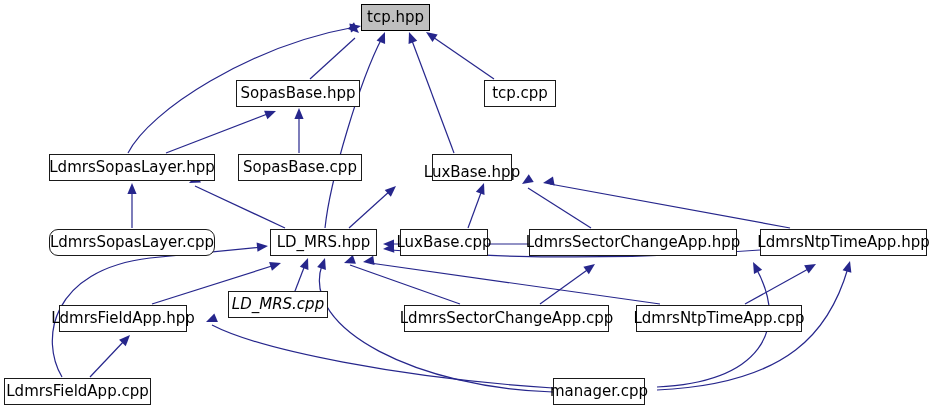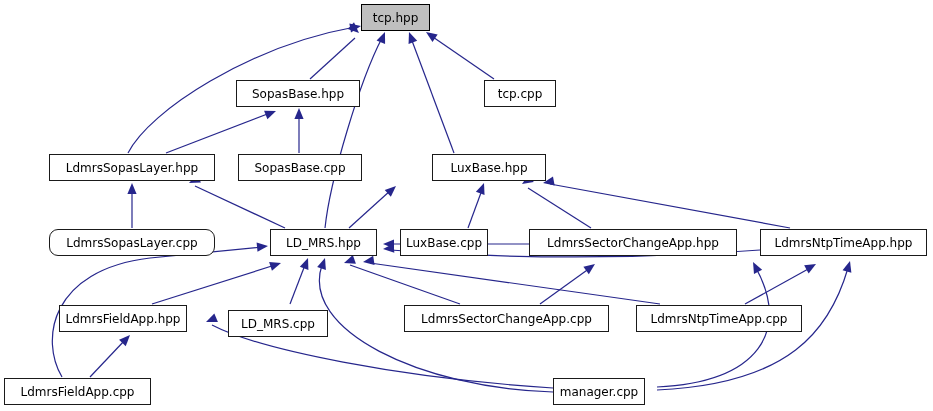--- a/index.html
+++ b/index.html
@@ -21,21 +21,21 @@
     top: 0;
     width: 933px;
     height: 411px;
   }
   .node {
     position: absolute;
     box-sizing: border-box;
     border: 1px solid #1a1a1a;
     background: #ffffff;
     color: #000000;
-    font-size: 12px;
+    font-size: 15px;
     line-height: 1;
     display: flex;
     align-items: center;
     justify-content: center;
     white-space: nowrap;
     letter-spacing: 0px;
     z-index: 5;
   }
   .node.current {
     background: #bfbfbf;
@@ -117,42 +117,42 @@
       </div>
       <div class="node" style="left: 484px; top: 80px; width: 72px; height: 27px;">
         <span class="node-label">tcp.cpp</span>
       </div>
       <div class="node" style="left: 49px; top: 154px; width: 166px; height: 27px;">
         <span class="node-label">LdmrsSopasLayer.hpp</span>
       </div>
       <div class="node" style="left: 238px; top: 154px; width: 124px; height: 27px;">
         <span class="node-label">SopasBase.cpp</span>
       </div>
-      <div class="node" style="left: 432px; top: 154px; width: 114px; height: 27px;">
+      <div class="node" style="left: 432px; top: 154px; width: 80px; height: 27px; align-items: flex-end;">
         <span class="node-label">LuxBase.hpp</span>
       </div>
       <div class="node" style="left: 49px; top: 229px; width: 166px; height: 27px; border-radius: 9px;">
         <span class="node-label">LdmrsSopasLayer.cpp</span>
       </div>
       <div class="node" style="left: 270px; top: 229px; width: 107px; height: 27px;">
         <span class="node-label">LD_MRS.hpp</span>
       </div>
       <div class="node" style="left: 400px; top: 229px; width: 88px; height: 27px;">
         <span class="node-label">LuxBase.cpp</span>
       </div>
       <div class="node" style="left: 529px; top: 229px; width: 208px; height: 27px;">
         <span class="node-label">LdmrsSectorChangeApp.hpp</span>
       </div>
       <div class="node" style="left: 760px; top: 229px; width: 167px; height: 27px;">
         <span class="node-label">LdmrsNtpTimeApp.hpp</span>
       </div>
       <div class="node" style="left: 59px; top: 305px; width: 128px; height: 27px;">
         <span class="node-label">LdmrsFieldApp.hpp</span>
       </div>
-      <div class="node" style="left: 228px; top: 310px; width: 100px; height: 27px;">
+      <div class="node" style="left: 228px; top: 291px; width: 100px; height: 27px; font-style: italic;">
         <span class="node-label">LD_MRS.cpp</span>
       </div>
       <div class="node" style="left: 404px; top: 305px; width: 205px; height: 27px; text-align: right;">
         <span class="node-label">LdmrsSectorChangeApp.cpp</span>
       </div>
       <div class="node" style="left: 636px; top: 305px; width: 166px; height: 27px;">
         <span class="node-label">LdmrsNtpTimeApp.cpp</span>
       </div>
       <div class="node" style="left: 4px; top: 378px; width: 147px; height: 27px;">
         <span class="node-label">LdmrsFieldApp.cpp</span>

